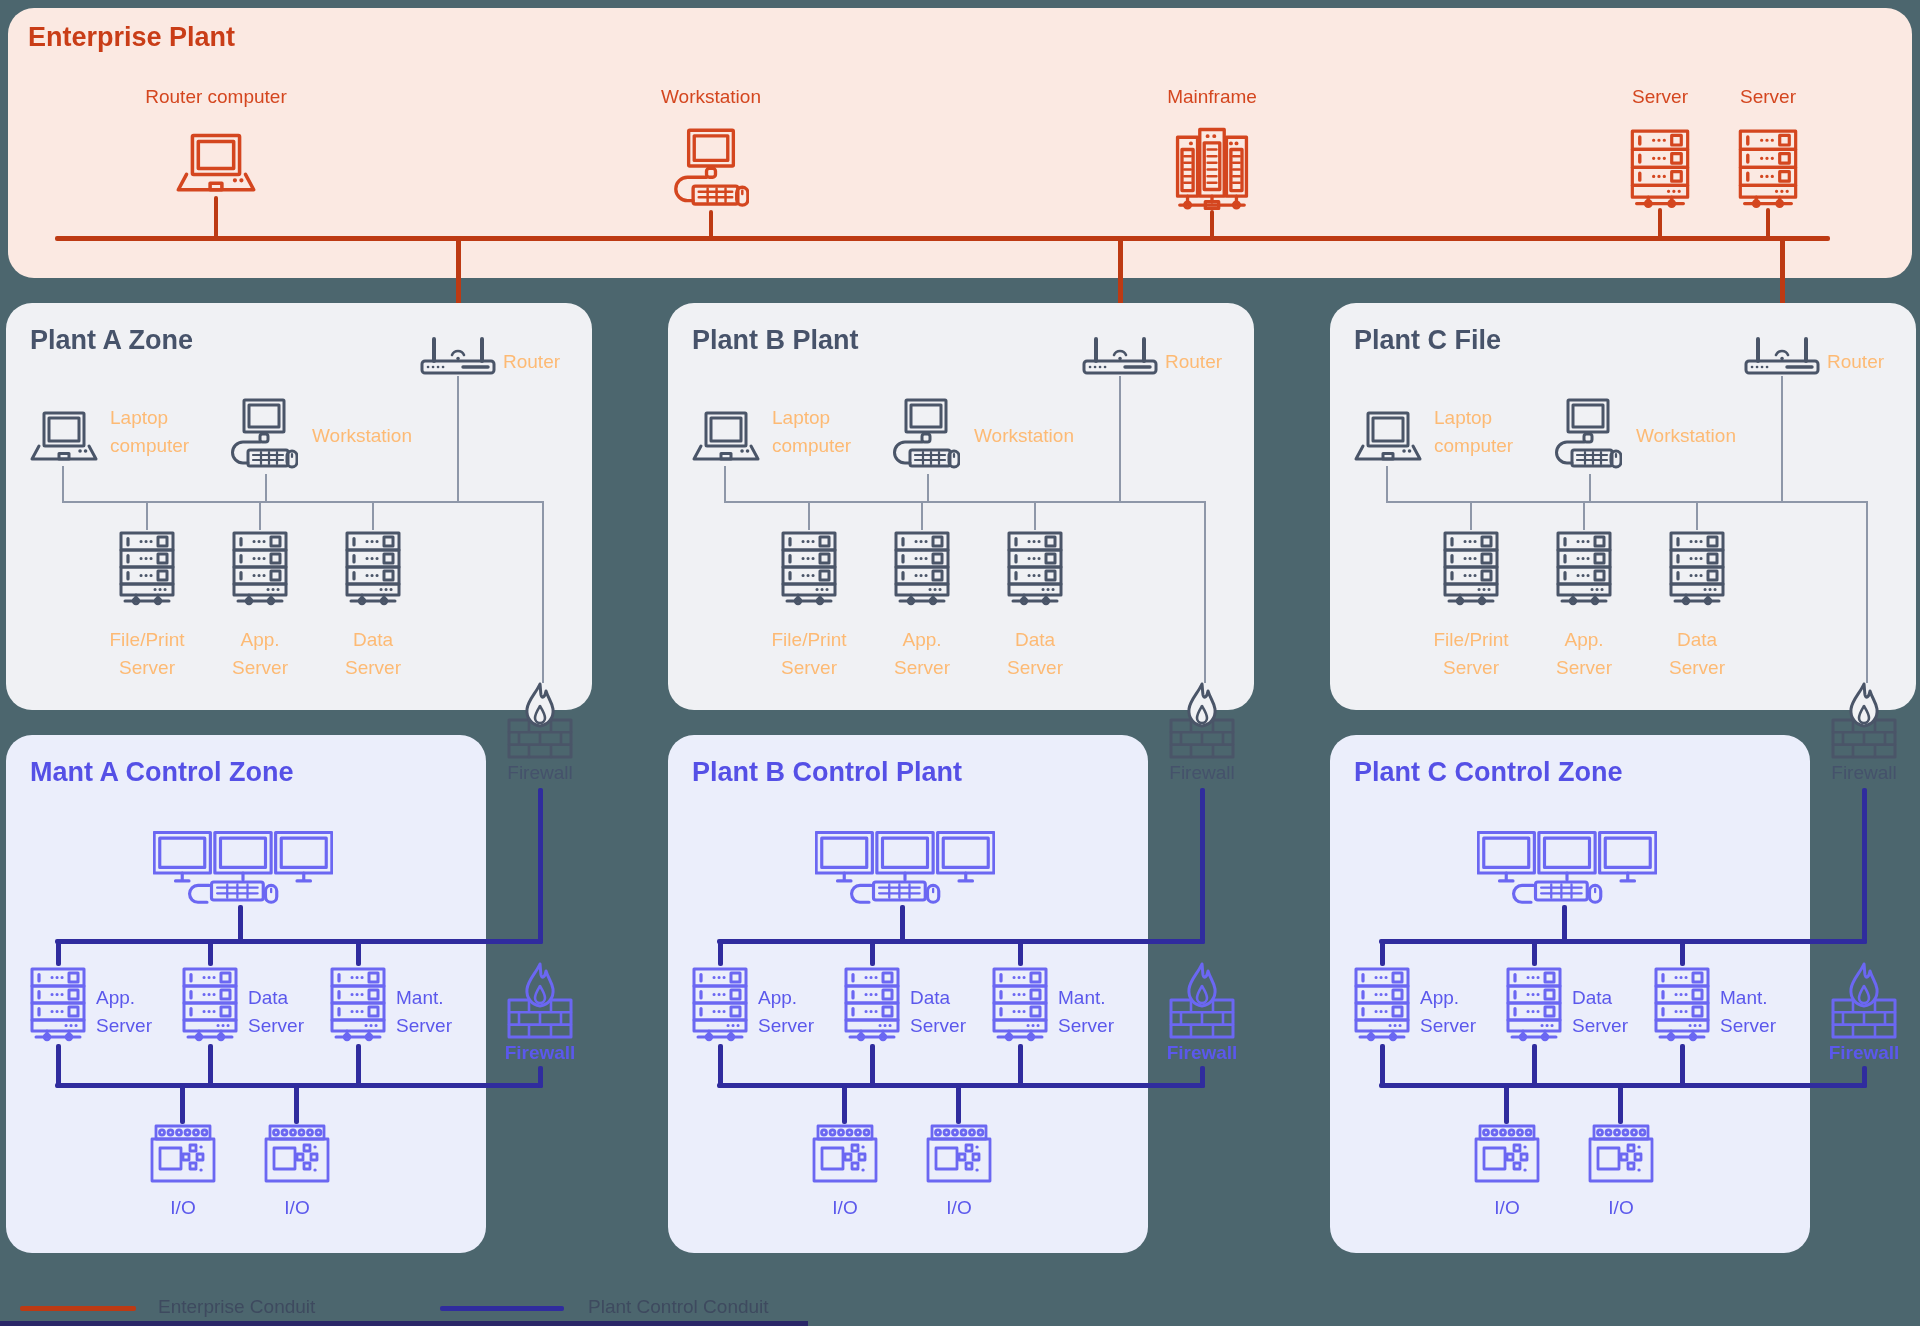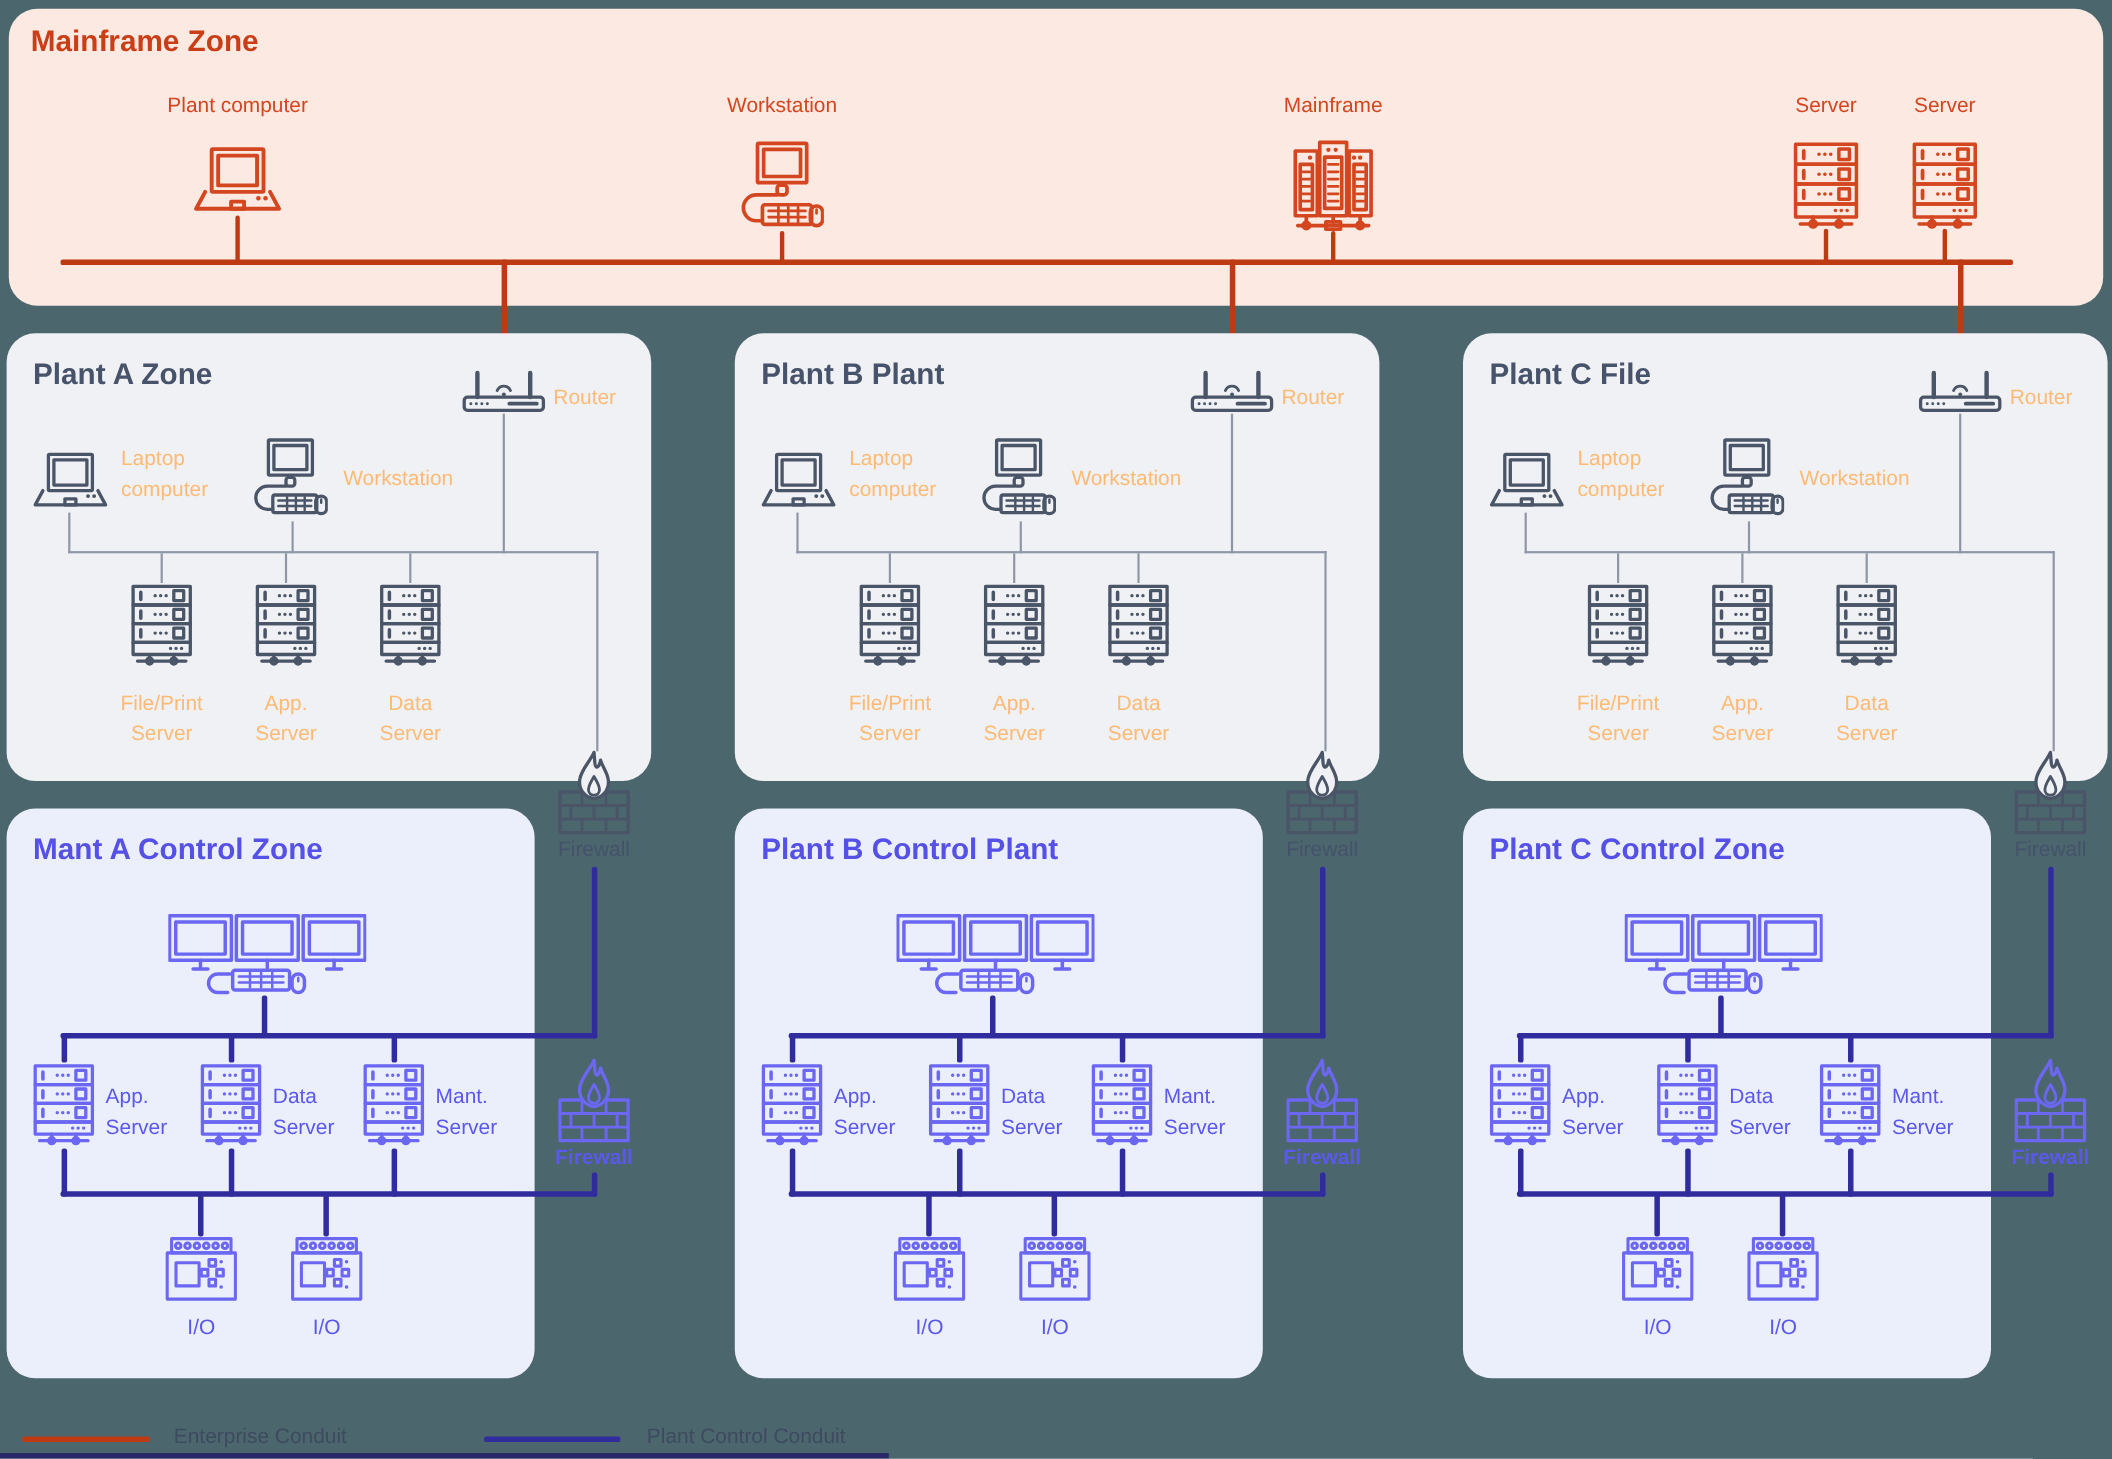--- a/index.html
+++ b/index.html
@@ -28,23 +28,23 @@
   .orange{color:#D4461F}
   .purple{color:#6B67F2}
   .legend-strip{position:absolute;background:#2A2768}
 </style>
 </head>
 <body>
 
 <div id="stage">
 
   <div class="panel ez"></div>
-  <div class="zt ent" style="left:28px;top:22px">Mainframe Zone</div>
-
-  <div class="el ctr" style="left:216px;top:86px">Plant computer</div>
+  <div class="zt ent" style="left:28px;top:22px">Enterprise Plant</div>
+
+  <div class="el ctr" style="left:216px;top:86px">Router computer</div>
   <div class="ic orange" style="left:171px;top:132px;width:90px;height:66px">
       <svg viewBox="0 0 76 56">
         <g fill="none" stroke="currentColor" stroke-width="3" stroke-linecap="round" stroke-linejoin="round">
           <rect x="18" y="3" width="40" height="33" rx="1"></rect>
           <rect x="23" y="8" width="30" height="23"></rect>
           <path d="M13 36 L6 49 H70 L63 36"></path>
           <rect x="33" y="43.5" width="10" height="5.5"></rect>
           <path d="M54 41 h.1 M59.5 41 h.1" stroke-width="3.5"></path>
         </g>
       </svg>

